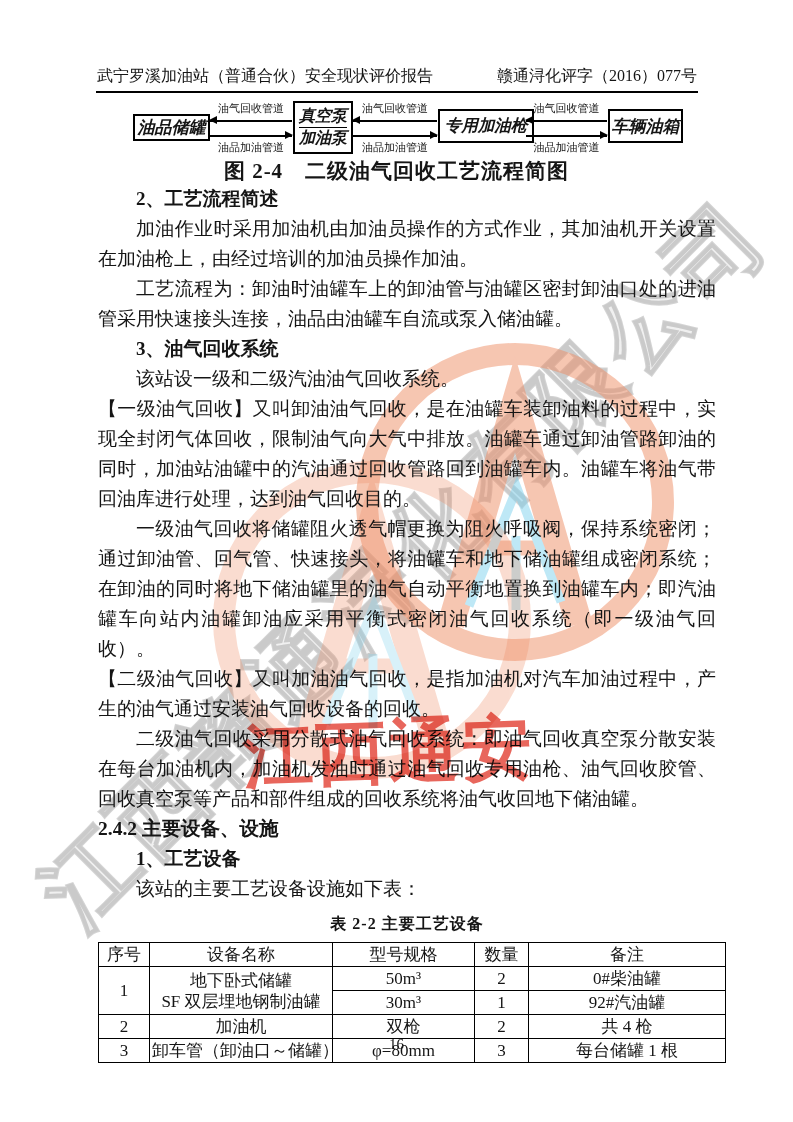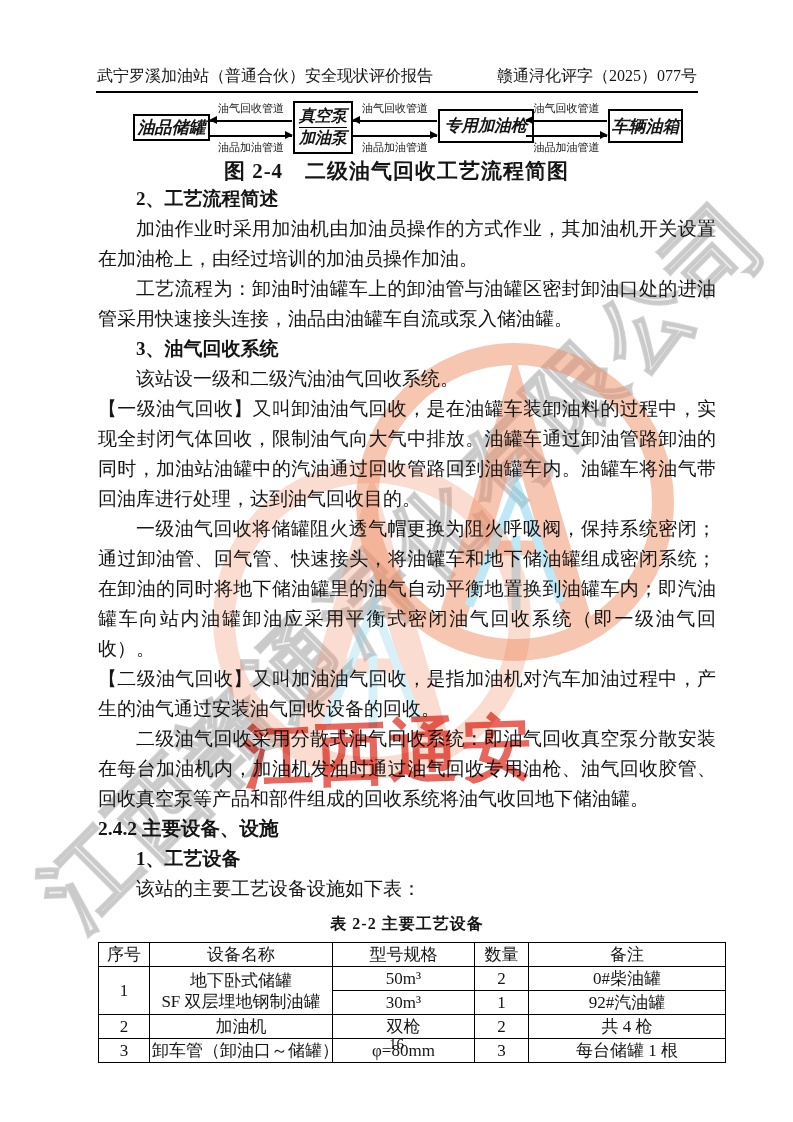--- a/index.html
+++ b/index.html
@@ -111,21 +111,21 @@
       </g>
     </defs>
     <use href="#stamp" x="515" y="502" opacity="0.5"></use>
     <use href="#stamp" x="372" y="620" opacity="0.3"></use>
   </svg>
 
   <div class="wm-red">江西通安</div>
 
   <div class="hdr">
     <span>武宁罗溪加油站（普通合伙）安全现状评价报告</span>
-    <span>赣通浔化评字（2025）077号</span>
+    <span>赣通浔化评字（2016）077号</span>
   </div>
   <div class="hdr-rule"></div>
 
   <div class="diagram">
     <div class="dbox tank">油品储罐</div>
 
     <div class="gap g1">
       <div class="plabel top">油气回收管道</div>
       <div class="arrow a-top left"></div>
       <div class="arrow a-bot right"></div>

